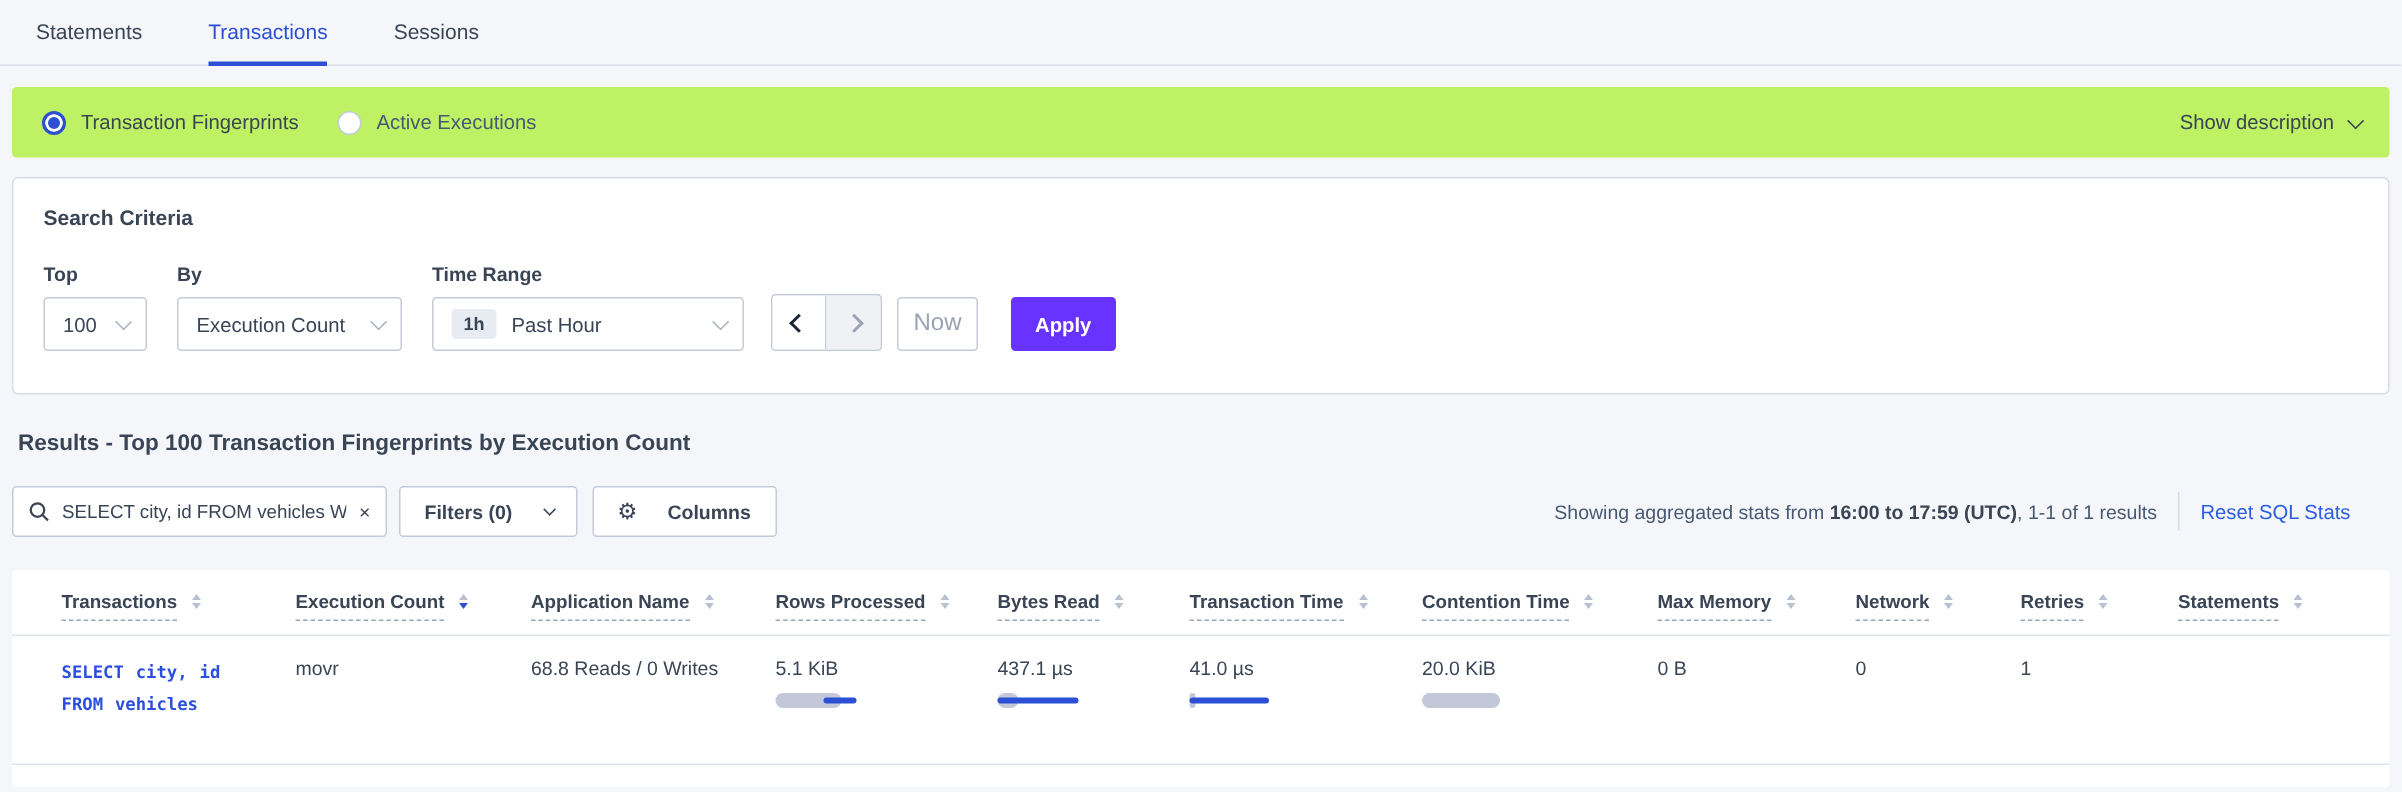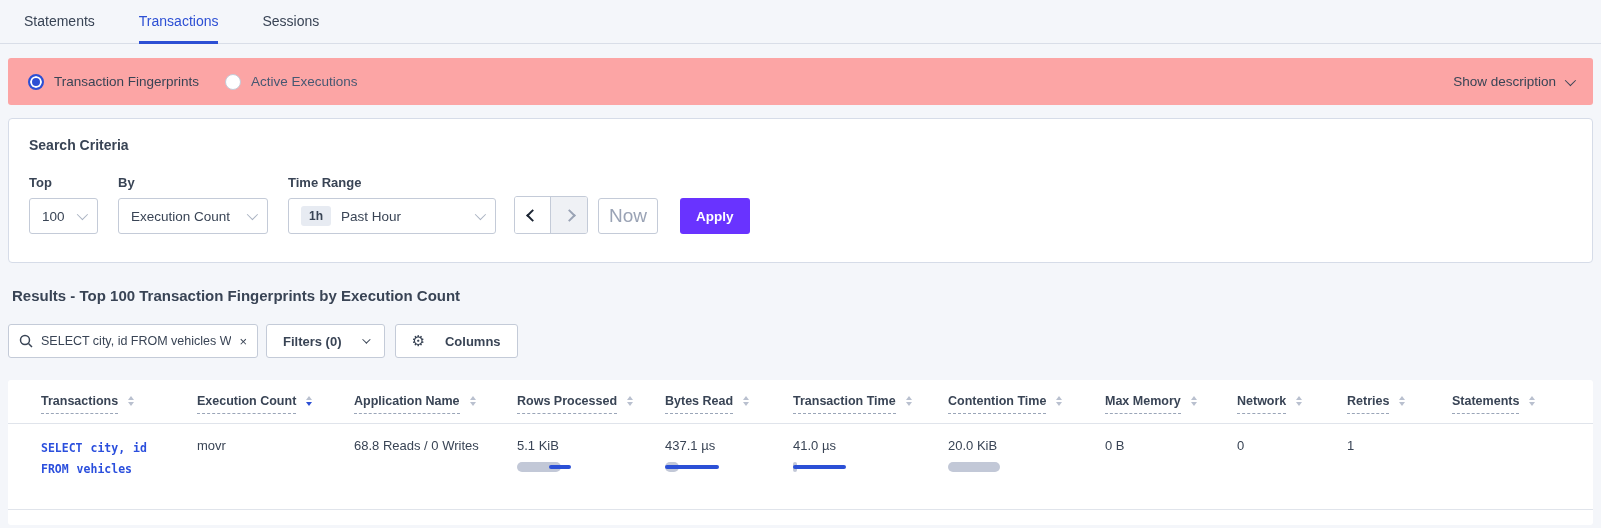--- a/index.html
+++ b/index.html
@@ -13,21 +13,21 @@
   }
   
   .tabs { height:44px; border-bottom:1px solid #d9dee8; display:flex; padding-left:24px; }
   .tab {
     height:44px; line-height:42px; margin-right:44px; font-size:14px;
     color:#394455; cursor:pointer; border-bottom:3px solid transparent;
   }
   .tab.active { color:#2c4fd4; border-bottom-color:#2c4fd4; }
   
   .toolbar {
-    margin:14px 8px 0; height:47px; background:#fca5a5; border-radius:3px;
+    margin:14px 8px 0; height:47px; background:#bef264; border-radius:3px;
     display:flex; align-items:center; padding:0 20px; justify-content:space-between;
   }
   .radio-group { display:flex; align-items:center; gap:26px; }
   .radio-opt { display:flex; align-items:center; gap:10px; cursor:pointer; font-size:13.5px; }
   .radio-dot { width:16px; height:16px; border-radius:50%; flex:0 0 auto; }
   .radio-dot.on { background:#2c4fd4; border:2px solid #2c4fd4; box-shadow:inset 0 0 0 2px #fff; }
   .radio-dot.off { background:#fff; border:1px solid #c4cbd8; }
   .radio-opt.dim { color:#475872; }
   .show-desc { display:flex; align-items:center; gap:9px; font-size:13.5px; color:#394455; cursor:pointer; }
   
@@ -54,21 +54,21 @@
   .time-badge { background:#e7ebf2; color:#394455; font-weight:bold; font-size:12px;
                 padding:3px 8px; border-radius:3px; margin-right:10px; }
   .time-left { display:flex; align-items:center; }
   .arrow-group { display:flex; border:1px solid #c4cbd8; border-radius:3px; overflow:hidden; margin-left:-2px; margin-right:10px; }
   .arrow-btn { width:36px; height:36px; display:flex; align-items:center; justify-content:center; cursor:pointer; background:#fff; }
   .arrow-btn.disabled { background:#eff1f5; cursor:default; }
   .arr { width:9px; height:9px; display:inline-block; }
   .arr.left  { border-left:2.5px solid #1c2533; border-bottom:2.5px solid #1c2533; transform:rotate(45deg); }
   .arr.right { border-right:2.5px solid #9aa3b5; border-top:2.5px solid #9aa3b5; transform:rotate(45deg); }
   .now-btn { height:36px; min-width:45px; padding:0 10px; border:1px solid #c4cbd8; border-radius:3px;
-             background:#fff; color:#9aa3b5; font-size:19px; cursor:pointer; margin-right:22px; }
+             background:#fff; color:#9aa3b5; font-size:16px; cursor:pointer; margin-right:22px; }
   .apply-btn { height:36px; padding:0 16px; background:#6933ff; border:none; border-radius:3px;
                color:#fff; font-weight:bold; font-size:13.5px; cursor:pointer; }
   
   .results-heading { margin:24px 0 0 12px; font-size:15px; font-weight:bold; color:#394455; }
   .results-bar { margin:20px 8px 0; display:flex; align-items:center; }
   .search-box {
     width:250px; height:34px; background:#fff; border:1px solid #c4cbd8; border-radius:3px;
     display:flex; align-items:center; padding:0 10px; gap:8px;
   }
   .search-box input { border:none; outline:none; flex:1; font-size:12.5px; color:#394455;
@@ -194,20 +194,27 @@
     <span class="clear-x">×</span>
   </div>
   <div class="btn-plain filters-btn">
     <span>Filters (0)</span>
     <span class="chev" style="width:6px;height:6px;"></span>
   </div>
   <div class="btn-plain columns-btn">
     <span class="gear">⚙</span>
     <span>Columns</span>
   </div>
+  <div class="stats-area">
+    <span class="stats-text">
+      <span>Showing aggregated stats from </span><b>16:00 to 17:59 (UTC)</b><span>, 1-1 of 1 results</span>
+    </span>
+    <span class="vdivider"></span>
+    <span class="reset-link">Reset SQL Stats</span>
+  </div>
 </div>
 
 <div class="table-card">
   <div class="grid-row thead">
     <div class="th">
       <span class="th-label">Transactions</span>
       <span class="sorter">
           <span class="tri-up"></span>
           <span class="tri-down"></span>
         </span>

